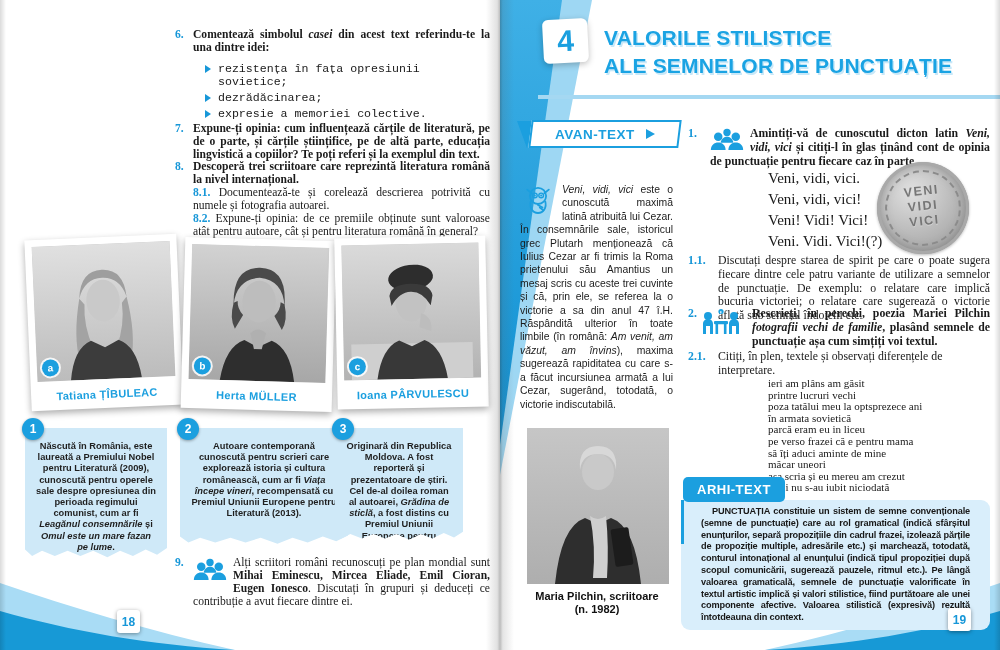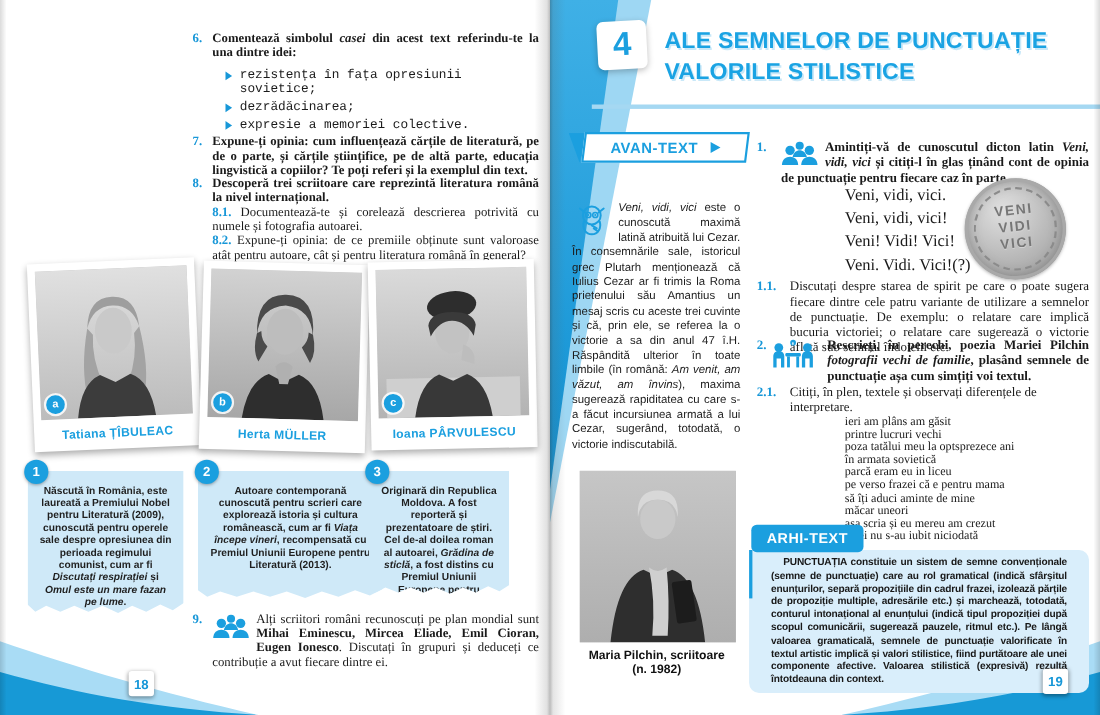--- a/index.html
+++ b/index.html
@@ -223,21 +223,21 @@
           <path d="M48,52 Q50,40 70,40 Q90,40 92,52 L90,62 Q82,48 70,48 Q58,48 50,62 Z" fill="#3a3a3a"></path>
           <path d="M80,70 Q92,74 90,88 L78,84 Z" fill="#bdbdbd"></path>
         </svg>
         <span class="letterb">c</span>
       </div>
       <div class="phname">Ioana PÂRVULESCU</div>
     </div>
 
     <span class="cnum" style="left:22px;top:418px;">1</span>
     <div class="card" style="left:25px;top:428px;width:142px;height:132px;">
-      <span>Născută în România, este laureată a Premiului Nobel pentru Literatură (2009), cunoscută pentru operele sale despre opresiunea din perioada regimului comunist, cum ar fi </span><span class="it">Discutați respirației</span><span> și </span><span class="it">Omul este un mare fazan pe lume</span><span>.</span>
+      <span>Născută în România, este laureată a Premiului Nobel pentru Literatură (2009), cunoscută pentru operele sale despre opresiunea din perioada regimului comunist, cum ar fi </span><span class="it">Leagănul consemnările</span><span> și </span><span class="it">Omul este un mare fazan pe lume</span><span>.</span>
     </div>
 
     <span class="cnum" style="left:177px;top:418px;">2</span>
     <div class="card" style="left:180px;top:428px;width:168px;height:118px;">
       <span>Autoare contemporană cunoscută pentru scrieri care explorează istoria și cultura românească, cum ar fi </span><span class="it">Viața începe vineri</span><span>, recompensată cu Premiul Uniunii Europene pentru Literatură (2013).</span>
     </div>
 
     <span class="cnum" style="left:332px;top:418px;">3</span>
     <div class="card" style="left:335px;top:428px;width:128px;height:114px;">
       <span>Originară din Republica Moldova. A fost reporteră și prezentatoare de știri. Cel de-al doilea roman al autoarei, </span><span class="it">Grădina de sticlă</span><span>, a fost distins cu Premiul Uniunii Europene pentru Literatură (2019).</span>
@@ -258,22 +258,22 @@
           <linearGradient id="bg4" x1="0" y1="0" x2="0" y2="1">
             <stop offset="0" stop-color="#3fb0e6"></stop>
             <stop offset="1" stop-color="#0f90d2"></stop>
           </linearGradient>
         </defs>
       <polygon points="0,0 62,0 0,445" fill="url(#bg4)"></polygon>
     </svg>
 
     <div class="chbox">4</div>
     <div class="chtitle">
+      <div>VALORILE STILISTICE</div>
       <div>ALE SEMNELOR DE PUNCTUAȚIE</div>
-      <div>VALORILE STILISTICE</div>
     </div>
     <div class="rule"></div>
 
     <div class="avanwedge"></div>
     <div class="avanbadge">
       <span class="txt">AVAN-TEXT</span>
       <span class="playtri"></span>
     </div>
 
     <div class="intro">

